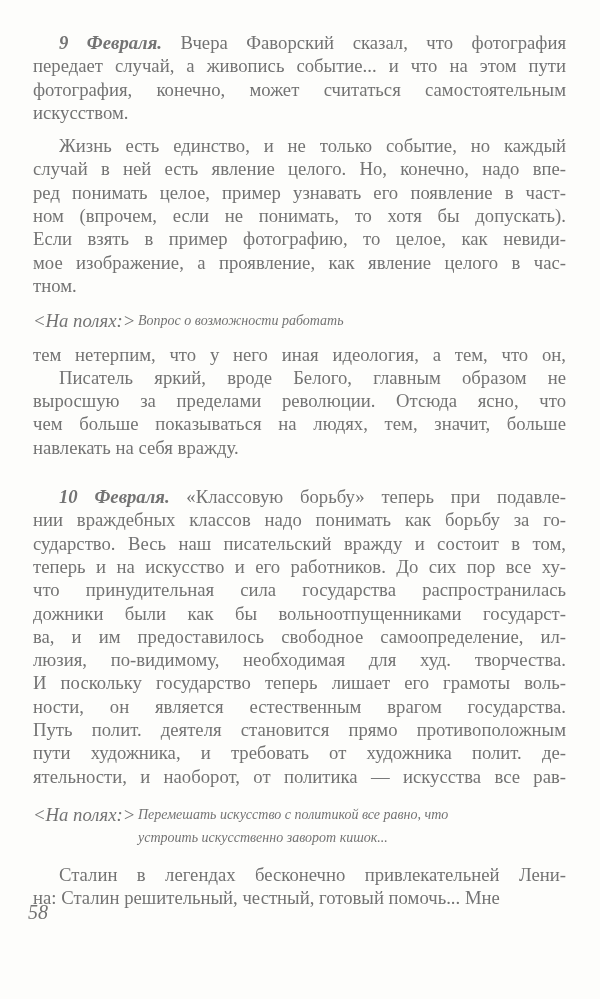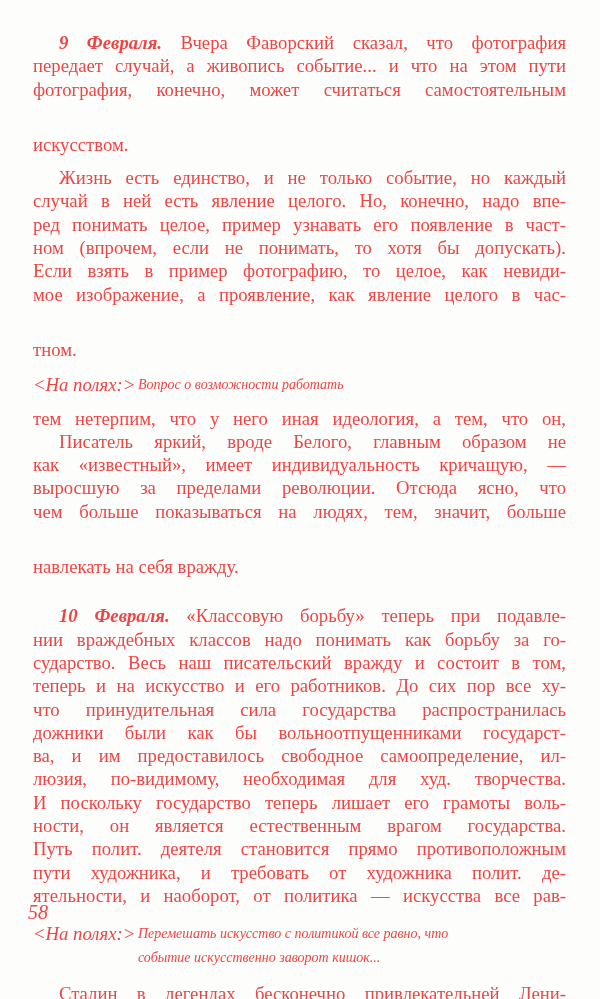--- a/index.html
+++ b/index.html
@@ -6,40 +6,39 @@
     margin: 0;
     padding: 0;
     background: #ffffff;
   }
   .page {
     position: relative;
     width: 600px;
     height: 999px;
     background: #fdfdfb;
     font-family: "Liberation Serif", "DejaVu Serif", serif;
-    color: #ef4444;
+    color: #737373;
     overflow: hidden;
   }
   .text-block {
     position: absolute;
     top: 31px;
     left: 33px;
     width: 533px;
   }
   .line {
     font-size: 18.7px;
     line-height: 23.3px;
     text-align: justify;
     text-align-last: justify;
     white-space: normal;
   }
   .line.last {
     text-align: right;
     text-align-last: left;
-    margin-top: 32px;
   }
   .line.indent {
     padding-left: 26px;
   }
   .lead {
     font-weight: bold;
     font-style: italic;
   }
   .note {
     display: flex;
@@ -89,21 +88,20 @@
       </div>
       <div class="note" style="margin-top: 12px;">
         <span class="note-label">&lt;На полях:&gt;</span>
         <div class="note-text">
           <div class="note-line">Вопрос о возможности работать</div>
         </div>
       </div>
       <div class="para" style="margin-top: 10px;">
         <div class="line">тем нетерпим, что у него иная идеология, а тем, что он,</div>
         <div class="line indent">Писатель яркий, вроде Белого, главным образом не</div>
-        <div class="line">как «известный», имеет индивидуальность кричащую, —</div>
         <div class="line">выросшую за пределами революции. Отсюда ясно, что</div>
         <div class="line">чем больше показываться на людях, тем, значит, больше</div>
         <div class="line last">навлекать на себя вражду.</div>
       </div>
       <div class="para" style="margin-top: 26px;">
         <div class="line indent"><span class="lead">10 Февраля.</span> «Классовую борьбу» теперь при подавле-</div>
         <div class="line">нии враждебных классов надо понимать как борьбу за го-</div>
         <div class="line">сударство. Весь наш писательский вражду и состоит в том,</div>
         <div class="line">теперь и на искусство и его работников. До сих пор все ху-</div>
         <div class="line">что принудительная сила государства распространилась</div>
@@ -113,21 +111,21 @@
         <div class="line">И поскольку государство теперь лишает его грамоты воль-</div>
         <div class="line">ности, он является естественным врагом государства.</div>
         <div class="line">Путь полит. деятеля становится прямо противоположным</div>
         <div class="line">пути художника, и требовать от художника полит. де-</div>
         <div class="line">ятельности, и наоборот, от политика — искусства все рав-</div>
       </div>
       <div class="note" style="margin-top: 15px;">
         <span class="note-label">&lt;На полях:&gt;</span>
         <div class="note-text">
           <div class="note-line">Перемешать искусство с политикой все равно, что</div>
-          <div class="note-line">событие искусственно заворот кишок...</div>
+          <div class="note-line">устроить искусственно заворот кишок...</div>
         </div>
       </div>
       <div class="para" style="margin-top: 13px;">
         <div class="line indent">Сталин в легендах бесконечно привлекательней Лени-</div>
         <div class="line last">на: Сталин решительный, честный, готовый помочь... Мне</div>
       </div>
     </div>
   <div class="page-number">58</div>
 </div>
 

